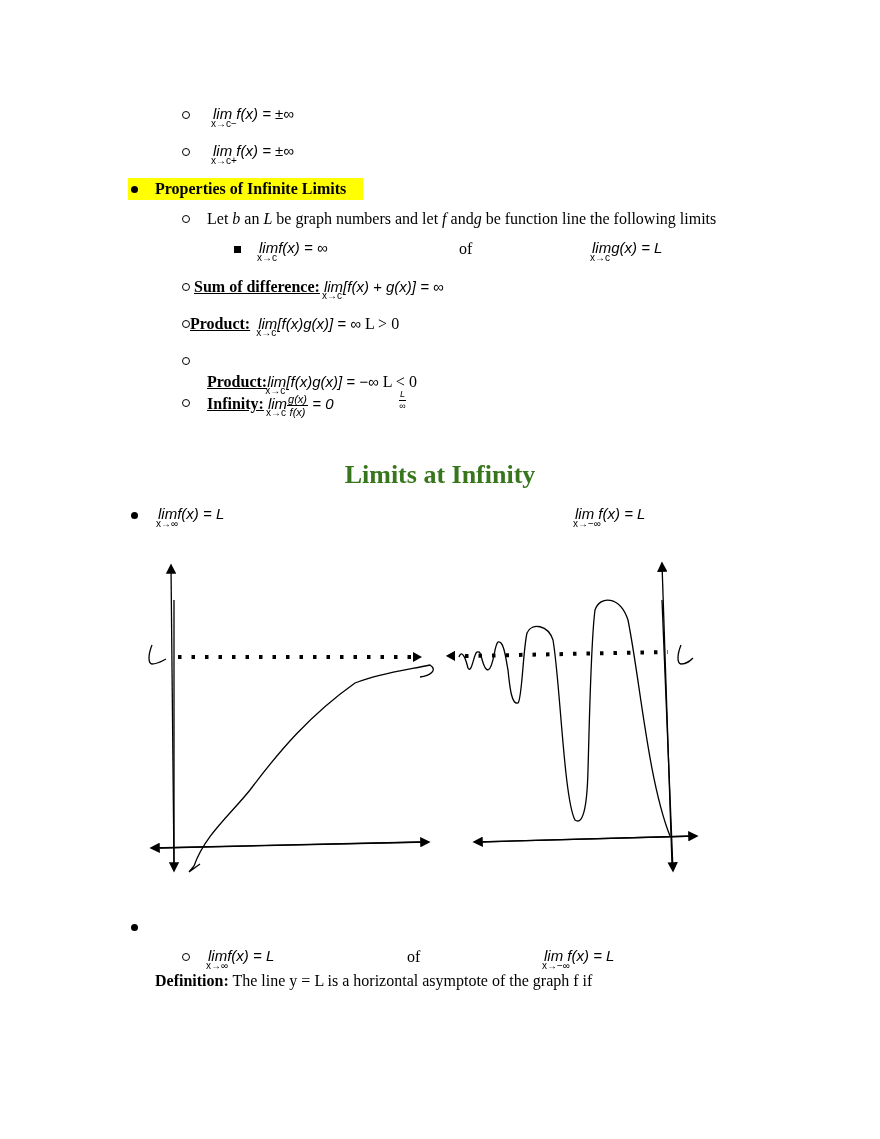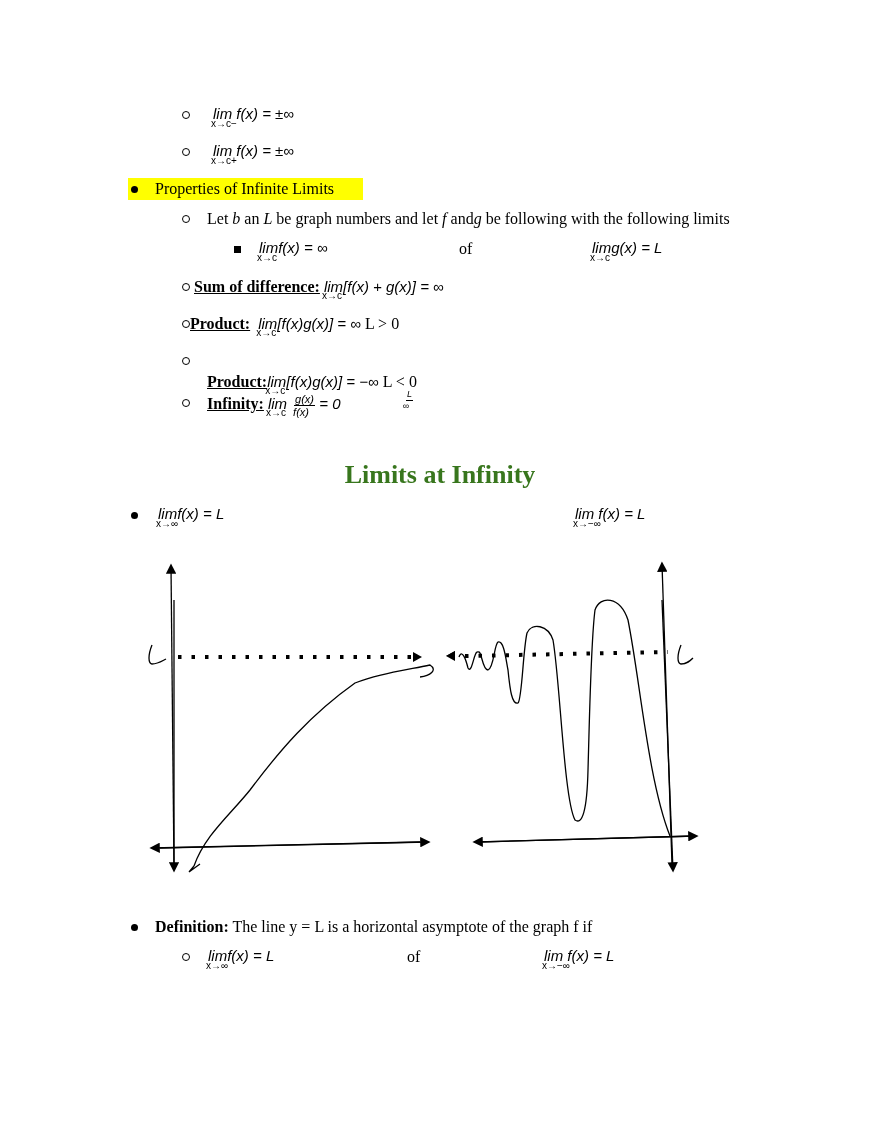--- a/index.html
+++ b/index.html
@@ -11,46 +11,46 @@
     .math .up { font-style: normal; }
     .lim { position: relative; display: inline-block; font-style: italic; }
     .lim .sub { position: absolute; left: -2px; top: 14px; font-size: 10px; line-height: 10px; white-space: nowrap; }
     .bullet-open { width: 6px; height: 6px; border: 1.2px solid #000; border-radius: 50%; }
     .bullet-solid { width: 7px; height: 7px; background: #000; border-radius: 50%; }
     .bullet-square { width: 7px; height: 7px; background: #000; }
     .bold-u { font-weight: bold; text-decoration: underline; }
     .highlight { background: #ffff00; }
     .title { font-size: 26px; font-weight: bold; color: #38761d; }
     .frac { display: inline-block; vertical-align: middle; text-align: center; font-size: 11px; line-height: 12px; }
-    .frac .num { border-bottom: 1px solid #000; padding: 0 1px; display:block;margin-left:7px; }
+    .frac .num { border-bottom: 1px solid #000; padding: 0 1px; display:block; }
     .frac .den { display:block; }
     svg { position: absolute; left: 0; top: 0; }
   </style>
 </head>
 <body>
 
 <div class="abs bullet-open" style="left:182px; top:111px;"></div>
 <div class="abs math" style="left:213px; top:105px;">
   <span class="lim"><span>lim</span><span class="sub up">x→c−</span></span>
   <span>f(x) = ±∞</span>
 </div>
 
 <div class="abs bullet-open" style="left:182px; top:148px;"></div>
 <div class="abs math" style="left:213px; top:142px;">
   <span class="lim"><span>lim</span><span class="sub up">x→c+</span></span>
   <span>f(x) = ±∞</span>
 </div>
 
 <div class="abs highlight" style="left:128px; top:178px; width:235px; height:22px;"></div>
 <div class="abs bullet-solid" style="left:131px; top:186px;"></div>
-<div class="abs txt" style="left:155px; top:179px; font-weight:normal;">Properties of Infinite Limits</div>
+<div class="abs txt" style="left:155px; top:179px; font-weight:bold;">Properties of Infinite Limits</div>
 
 <div class="abs bullet-open" style="left:182px; top:215px;"></div>
 <div class="abs txt" style="left:207px; top:209px;">
-  <span>Let </span><i>b</i><span> an </span><i>L</i><span> be graph numbers and let </span><i>f</i><span> and</span><i>g</i><span> be following with the following limits</span>
+  <span>Let </span><i>b</i><span> an </span><i>L</i><span> be graph numbers and let </span><i>f</i><span> and</span><i>g</i><span> be function line the following limits</span>
 </div>
 
 <div class="abs bullet-square" style="left:234px; top:246px;"></div>
 <div class="abs math" style="left:259px; top:239px;">
   <span class="lim"><span>lim</span><span class="sub up">x→c</span></span><span>f(x) = ∞</span>
 </div>
 <div class="abs txt" style="left:459px; top:239px;">of</div>
 <div class="abs math" style="left:592px; top:239px;">
   <span class="lim"><span>lim</span><span class="sub up">x→c</span></span><span>g(x) = L</span>
 </div>
@@ -124,21 +124,21 @@
   <line x1="465" y1="656" x2="668" y2="652" stroke="#000" stroke-width="4" stroke-dasharray="3.5,10"></line>
   <path d="M455,656 L446,656 L455,651 z" fill="#000"></path>
   <path d="M446,656 L455,651 L455,661 z" fill="#000"></path>
 
   <path d="M459,657 C462,648 466,660 468,668 C472,675 474,650 478,652 C482,650 482,670 488,670 C494,668 494,645 498,642 C504,640 506,660 508,670 C510,690 512,705 518,703 C522,700 523,650 527,633 C532,622 548,625 553,640 C560,680 564,800 575,820 C582,825 587,812 588,770 C590,700 591,640 595,610 C600,595 620,596 628,620 C640,680 648,780 670,836" stroke="#000" stroke-width="1.3" fill="none"></path>
 
   <path d="M681,645 C677,655 677,663 681,664 C687,664 690,661 693,658" stroke="#000" stroke-width="1.3" fill="none"></path>
 </svg>
 
 <div class="abs bullet-solid" style="left:131px; top:924px;"></div>
-<div class="abs txt" style="left:155px; top:917px;">
+<div class="abs txt" style="left:155px; top:971px;">
   <b>Definition:</b><span> The line y = L is a horizontal asymptote of the graph f if</span>
 </div>
 
 <div class="abs bullet-open" style="left:182px; top:953px;"></div>
 <div class="abs math" style="left:208px; top:947px;">
   <span class="lim"><span>lim</span><span class="sub up">x→∞</span></span><span>f(x) = L</span>
 </div>
 <div class="abs txt" style="left:407px; top:947px;">of</div>
 <div class="abs math" style="left:544px; top:947px;">
   <span class="lim"><span>lim</span><span class="sub up">x→−∞</span></span> <span>f(x) = L</span>

